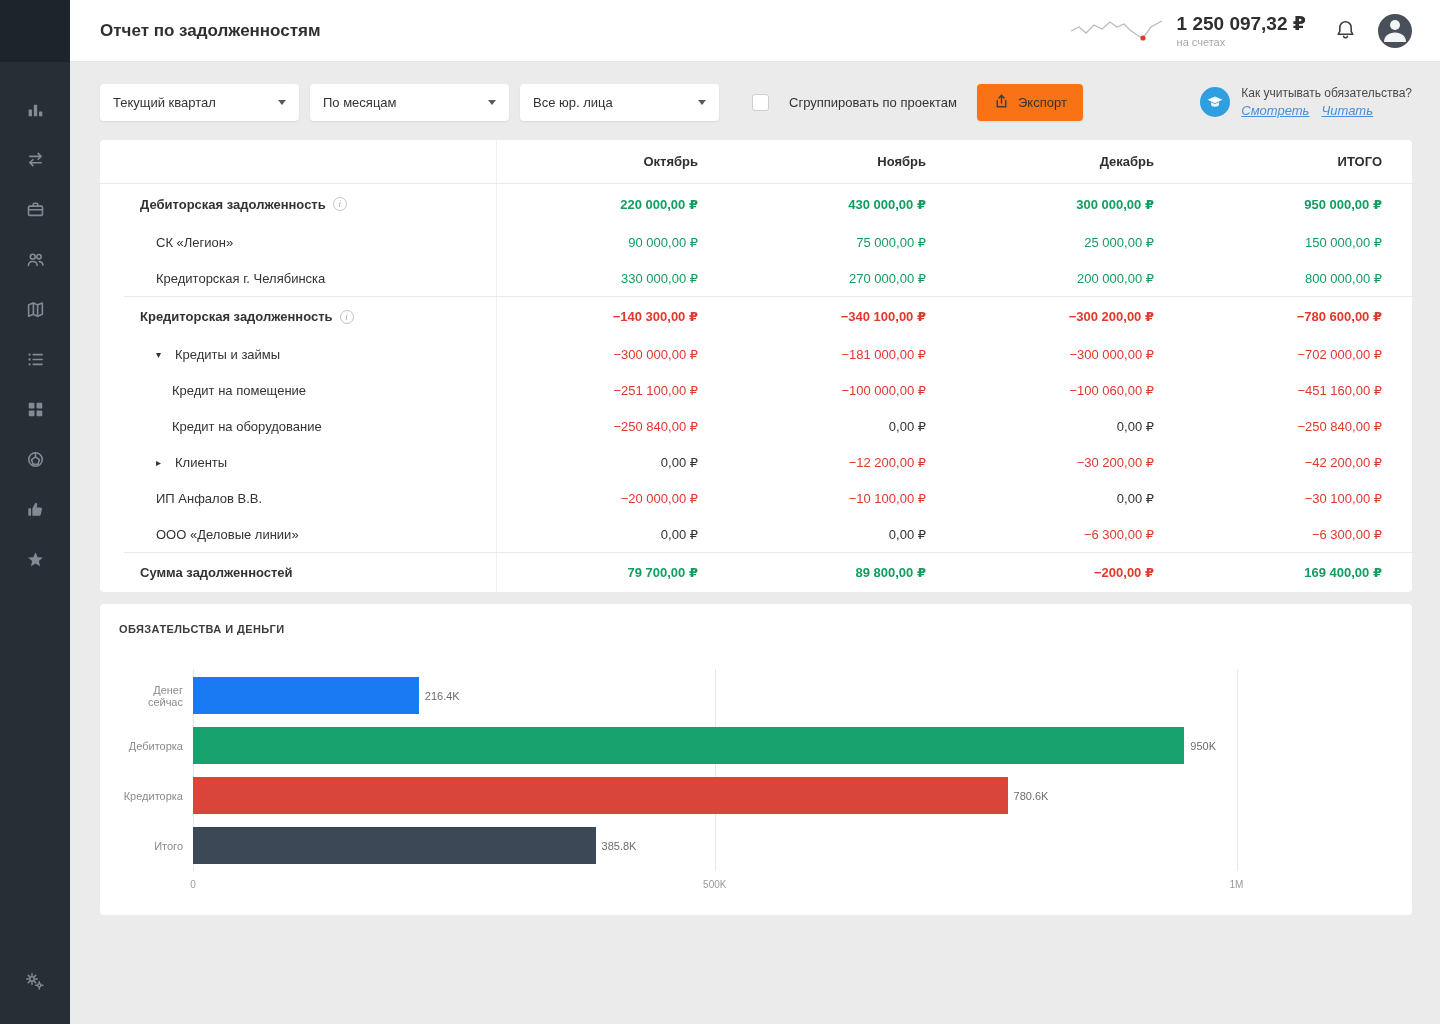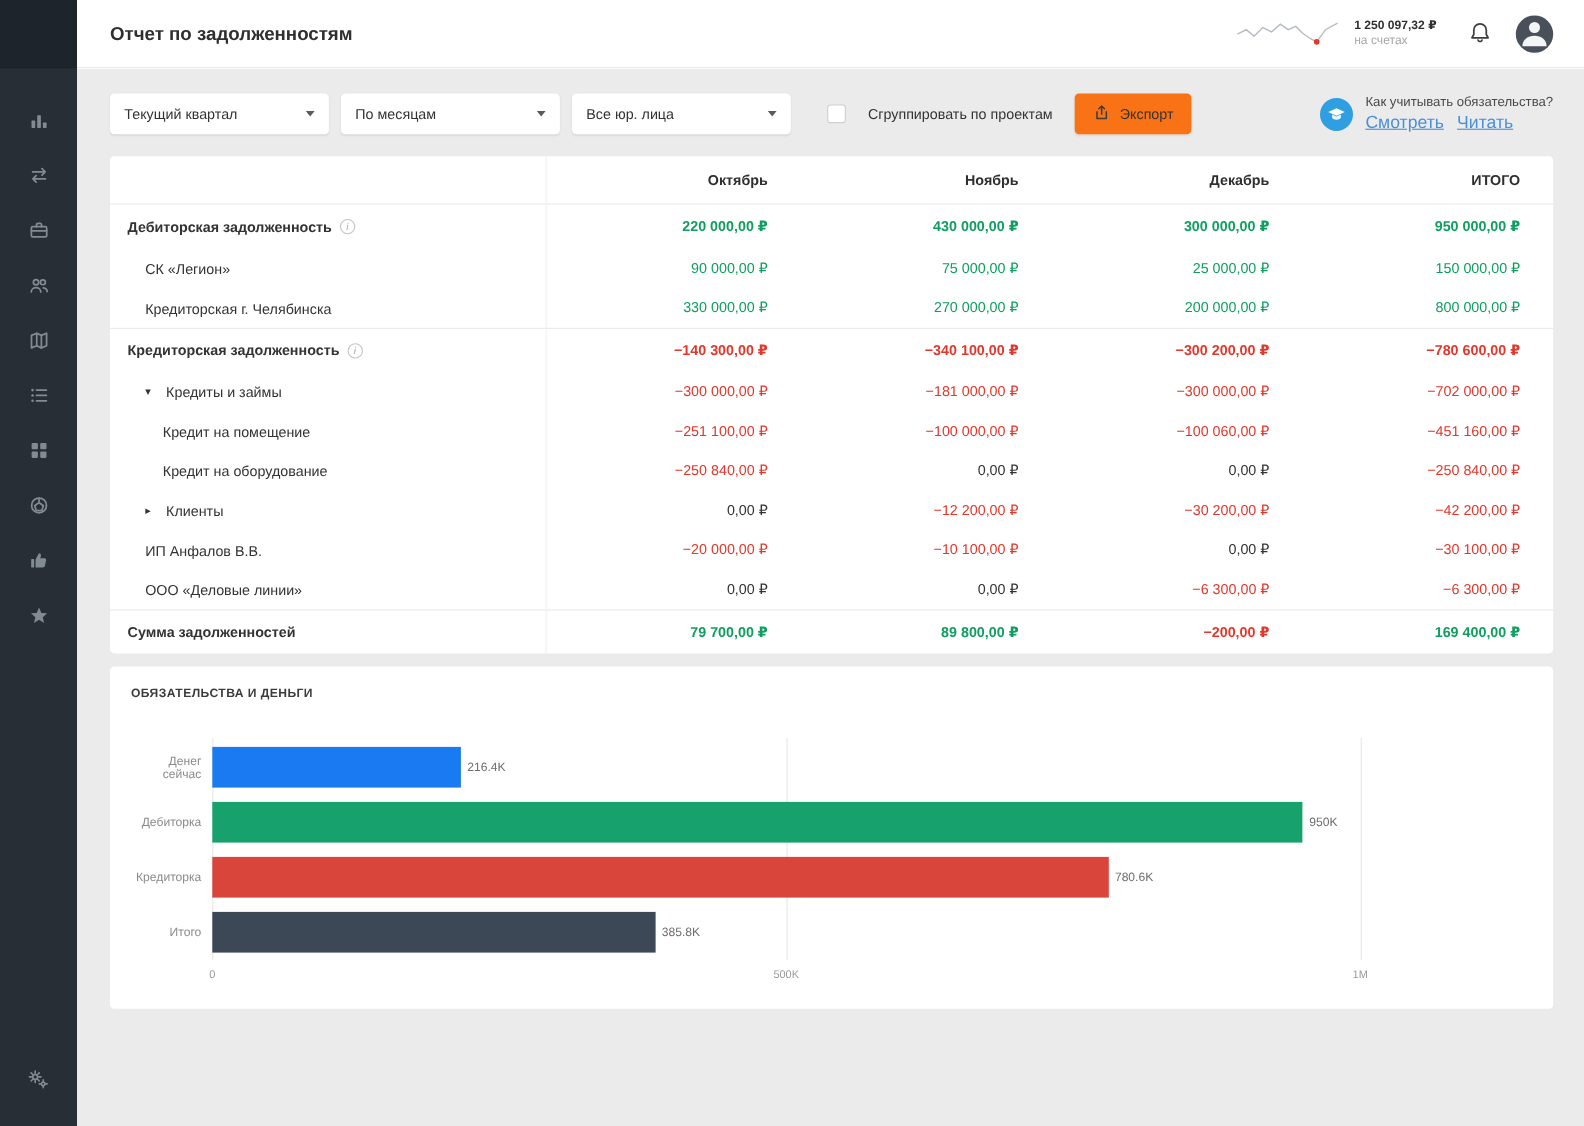--- a/index.html
+++ b/index.html
@@ -20,21 +20,21 @@
                     display:flex; align-items:center; justify-content:center; cursor:pointer; }
 
   
   .topbar { position:fixed; left:70px; top:0; right:0; height:62px; background:#fff;
             display:flex; align-items:center; padding:0 28px 0 30px;
             border-bottom:1px solid #e6e6e6; z-index:10; }
   .page-title { font-size:17px; font-weight:bold; color:#2f2f2f; }
   .topbar-right { margin-left:auto; display:flex; align-items:center; gap:16px; }
   .balance-widget { display:flex; align-items:center; gap:12px; cursor:pointer; }
   .balance-text { display:flex; flex-direction:column; line-height:1.25; }
-  .balance-amount { font-size:11px; font-weight:bold; color:#2f2f2f; }
+  .balance-amount { font-size:19px; font-weight:bold; color:#2f2f2f; }
   .balance-label { font-size:11px; color:#a7a7a7; }
   .bell-btn { width:34px; height:34px; display:flex; align-items:center; justify-content:center;
               cursor:pointer; margin-left:6px; }
   .avatar { width:34px; height:34px; border-radius:50%; background:#4a505a; overflow:hidden;
             cursor:pointer; display:flex; align-items:center; justify-content:center; }
 
   
   .main { padding:84px 28px 20px 100px; }
 
   
@@ -50,35 +50,35 @@
   .export-btn { height:37px; background:#f97316; border-radius:4px; box-shadow:0 1px 2px rgba(0,0,0,0.08);
                 display:flex; align-items:center; gap:8px; padding:0 16px; margin-left:20px;
                 cursor:pointer; color:#333; border:none; font-size:13px;
                 font-family:"Liberation Sans","DejaVu Sans",sans-serif; }
   .help-block { margin-left:auto; display:flex; align-items:center; gap:11px; }
   .help-icon { width:30px; height:30px; border-radius:50%; background:#2f9fe2; flex:none;
                display:flex; align-items:center; justify-content:center; cursor:pointer; }
   .help-texts { display:flex; flex-direction:column; line-height:1.4; }
   .help-question { font-size:12px; color:#4a4a4a; }
   .help-links { display:flex; gap:12px; }
-  .help-links a { font-size:16px; color:#4a90d9; text-decoration:underline; cursor:pointer; }
+  .help-links a { font-size:13px; color:#4a90d9; text-decoration:underline; cursor:pointer;font-style:italic; }
 
   
   .card { background:#fff; border-radius:4px; }
   .table-card { margin-top:19px; }
   .chart-card { margin-top:12px; padding:19px 19px 20px; }
 
   
   .thead, .trow { display:grid; grid-template-columns:1fr 202px 228px 228px 228px;
                   padding-right:30px; align-items:stretch; }
   .thead { height:44px; border-bottom:1px solid #e9e9e9; font-weight:bold; font-size:13px; color:#2f2f2f; }
   .thead .col, .trow .val { display:flex; align-items:center; justify-content:flex-end; }
   .thead .col:first-child { justify-content:flex-start; }
   .thead .col:nth-child(2), .trow .val:nth-child(2) { border-left:1px solid #f0f0f0;text-align:right; }
-  .trow { min-height:36px; font-size:13px; }
+  .trow { min-height:36px; font-size:13px;margin-left:24px; }
   .trow.bold { min-height:40px; font-weight:bold; }
   .trow.btop { border-top:1px solid #e9e9e9; }
   .label-cell { display:flex; align-items:center; gap:7px; padding-left:16px; }
   .label-cell.lvl1 { padding-left:32px; }
   .label-cell.lvl2 { padding-left:48px; }
   .tone-pos { color:#0f9e60; }
   .tone-neg { color:#e0382c; }
   .tone-zero { color:#333; }
   .row-arrow { font-size:10px; color:#333; cursor:pointer; width:12px; text-align:left; flex:none; }
   .info-icon { width:14px; height:14px; border-radius:50%; border:1px solid #c3c3c3; color:#a8a8a8;

